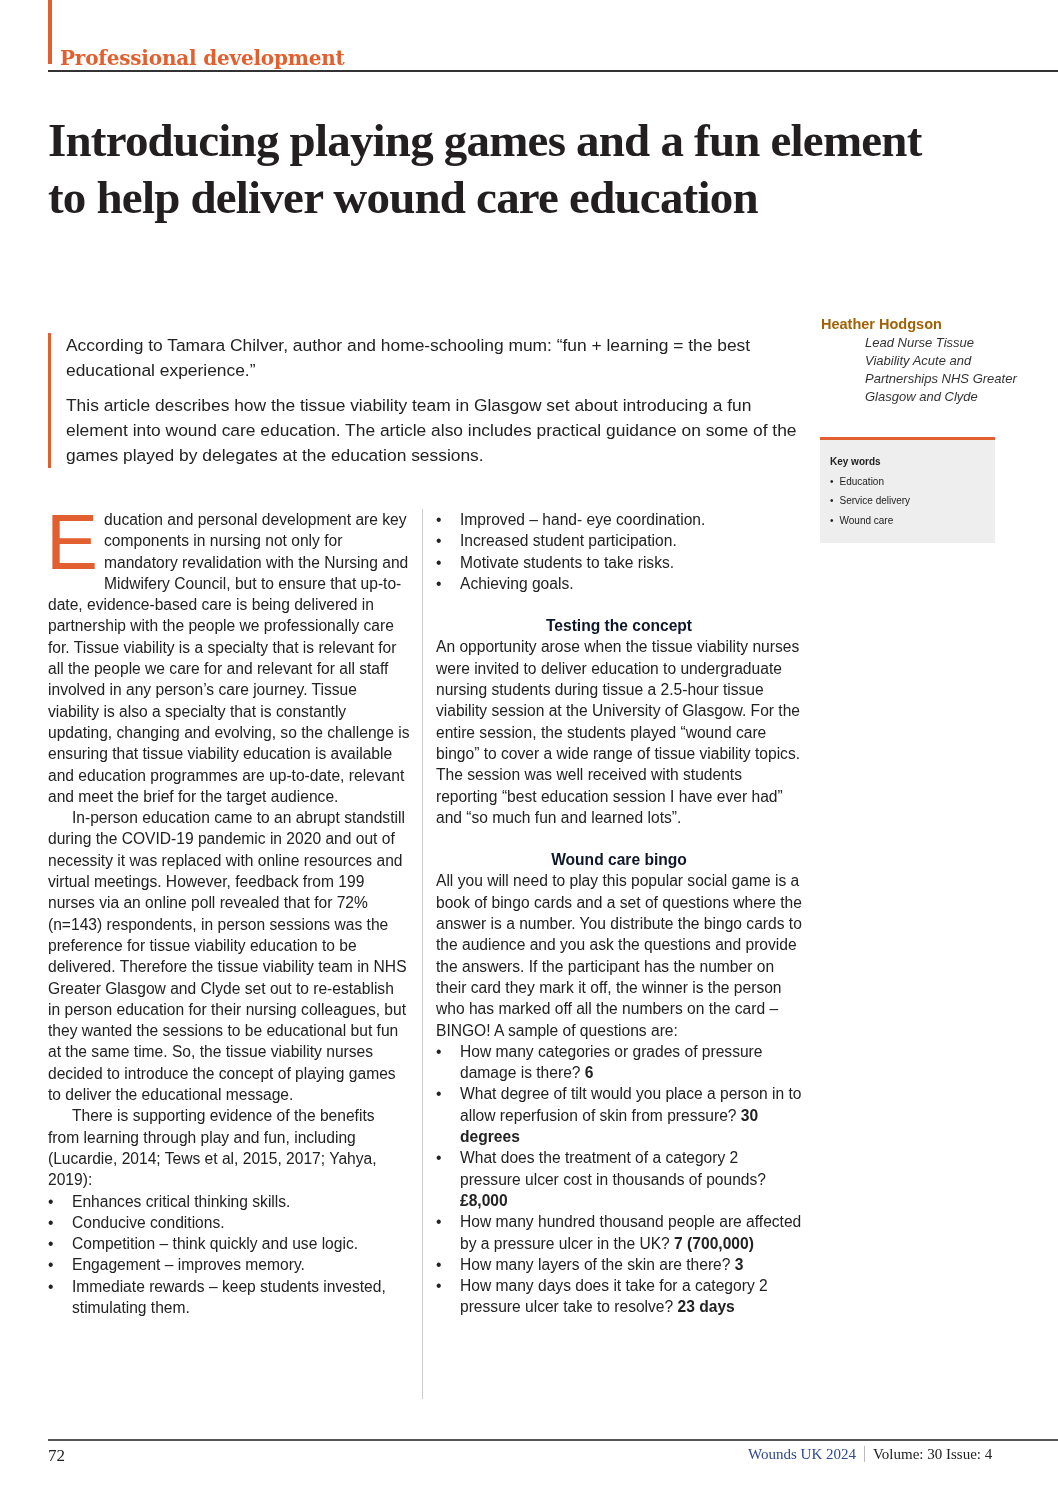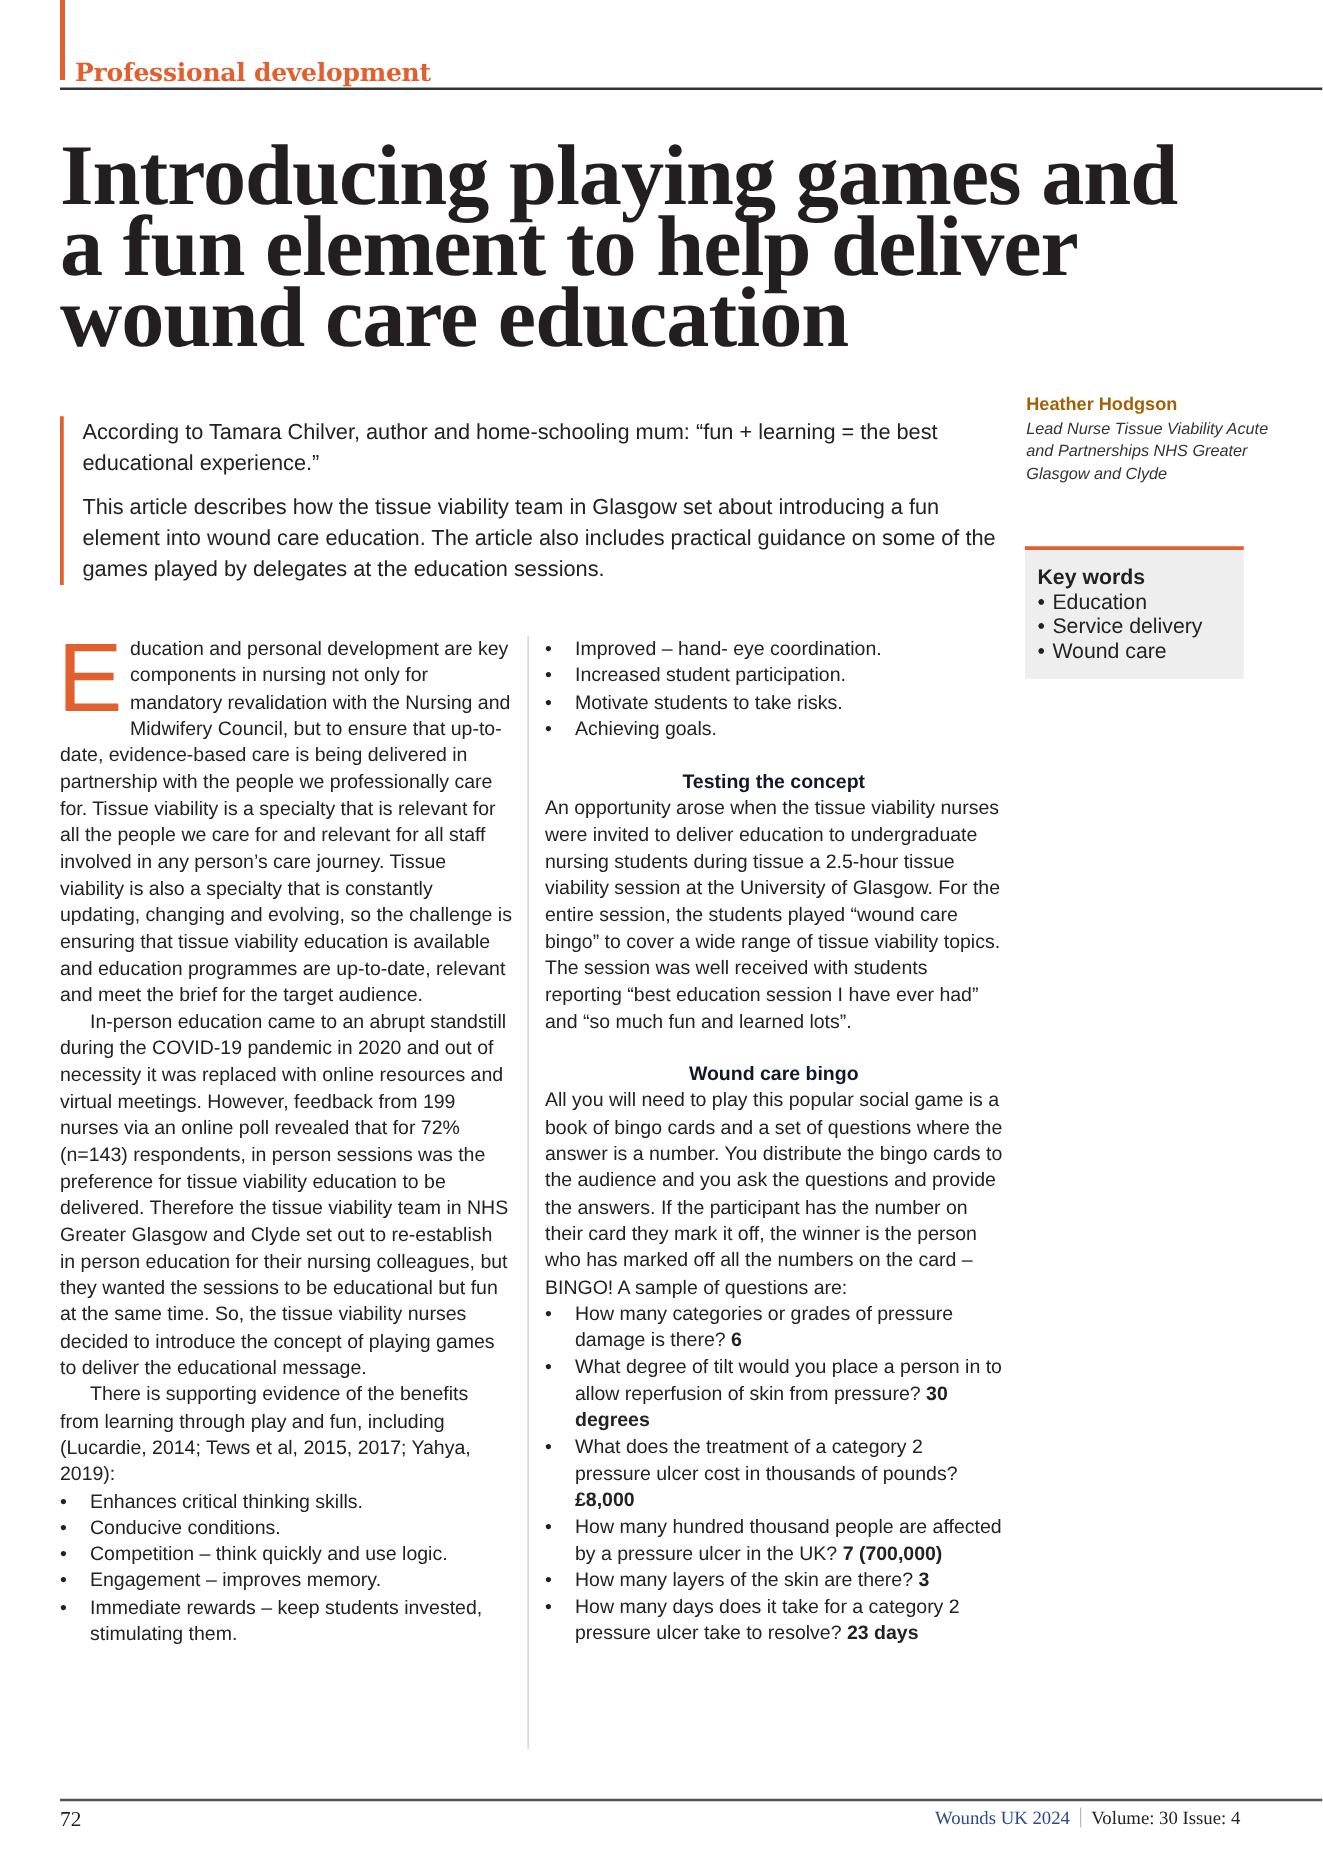--- a/index.html
+++ b/index.html
@@ -3,31 +3,31 @@
   <meta charset="utf-8">
   <style>
     * { box-sizing: border-box; margin: 0; padding: 0; }
     html, body { width: 1058px; height: 1498px; background: #ffffff; }
     body { position: relative; overflow: hidden; font-family: "DejaVu Sans", sans-serif; color: #222; }
 
     .section-bar { position: absolute; left: 48px; top: 0; width: 4px; height: 64px; background: #e2602f; }
     .section-label { position: absolute; left: 60px; top: 46px; font-family: "DejaVu Serif", serif; font-weight: bold; font-size: 20px; color: #e2602f; letter-spacing: -0.2px; }
     .top-rule { position: absolute; left: 48px; right: 0; top: 70px; height: 2px; background: #333; }
 
-    .title { position: absolute; left: 48px; top: 112px; width: 920px; font-family: "Liberation Serif", serif; font-weight: bold; font-size: 69px; line-height: 57px; color: #231f20; letter-spacing: -0.8px; }
+    .title { position: absolute; left: 48px; top: 112px; width: 920px; font-family: "Liberation Serif", serif; font-weight: bold; font-size: 47px; line-height: 57px; color: #231f20; letter-spacing: -0.8px; }
 
     .abstract { position: absolute; left: 48px; top: 313px; width: 760px; border-left: 3px solid #e2602f; padding-left: 15px; font-family: "Liberation Sans", sans-serif; font-size: 17.4px; line-height: 25px; color: #222; margin-top: 20px; }
     .abstract p { margin-bottom: 10px; }
     .abstract p:last-child { margin-bottom: 0; }
 
     .author { position: absolute; left: 821px; top: 314px; width: 200px; }
     .author-name { font-family: "Liberation Sans", sans-serif; font-weight: bold; font-size: 14.5px; color: #a16207; line-height: 20px; }
-    .author-role { font-family: "Liberation Sans", sans-serif; font-style: italic; font-size: 13px; line-height: 18px; color: #333; }
+    .author-role { font-family: "Liberation Sans", sans-serif; font-style: italic; font-size: 13px; line-height: 18px; color: #333; margin-left: 44px; }
 
-    .keywords { position: absolute; left: 820px; top: 437px; width: 175px; height: 106px; background: #eeeeee; border-top: 3px solid #e2602f; padding: 12px 10px; font-family: "Liberation Sans", sans-serif; font-size: 17px; line-height: 19.5px; color: #222; }
+    .keywords { position: absolute; left: 820px; top: 437px; width: 175px; height: 106px; background: #eeeeee; border-top: 3px solid #e2602f; padding: 12px 10px; font-family: "Liberation Sans", sans-serif; font-size: 10px; line-height: 19.5px; color: #222; }
     .keywords .kw-title { font-weight: bold; }
     .keywords ul { list-style: none; }
     .keywords li::before { content: "\2022"; margin-right: 6px; }
 
     .col { position: absolute; top: 509px; font-family: "Liberation Sans", sans-serif; font-size: 15.6px; line-height: 21.3px; color: #222; }
     .col-left { left: 48px; width: 362px; }
     .col-right { left: 436px; width: 366px; }
     .col-divider { position: absolute; left: 422px; top: 509px; width: 1px; height: 890px; background: #cccccc; }
 
     .col p { margin: 0; }

